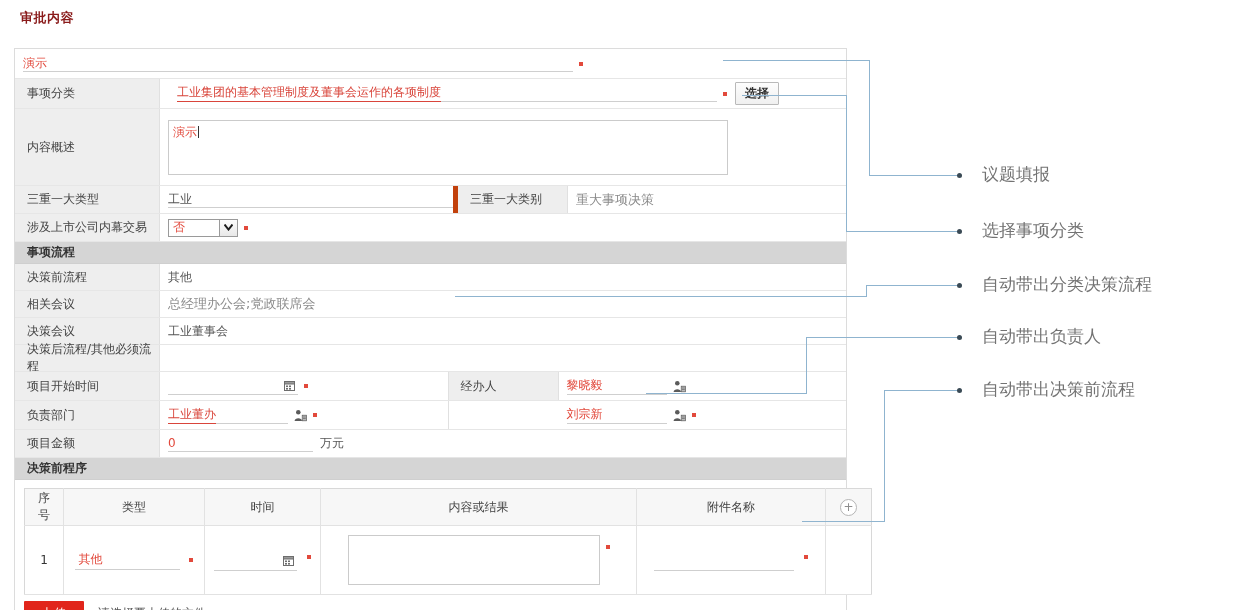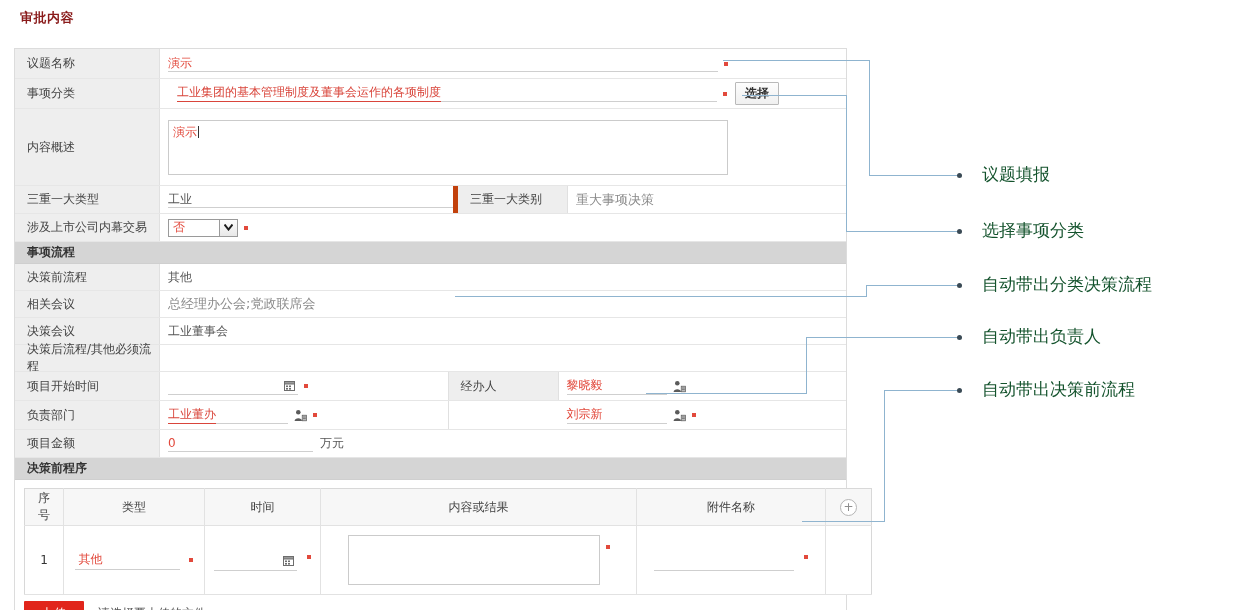--- a/index.html
+++ b/index.html
@@ -212,21 +212,21 @@
     border:none;cursor:pointer;
     border-radius:1px;
     letter-spacing:1px;
   }
   .upload-hint{margin-left:14px;font-size:12px;color:#555;}
 
   
   .anno-layer{position:absolute;inset:0;pointer-events:none;}
   .anno-label{
     position:absolute;
-    font-size:17px;color:#14532d;
+    font-size:17px;color:#737373;
     white-space:nowrap;
     font-family:"DejaVu Sans","Liberation Sans",sans-serif;
   }
   .dot{
     position:absolute;width:5px;height:5px;border-radius:50%;
     background:#3a4a55;
   }
   .ln{position:absolute;background:#8fb4cf;}
   .lnh{height:1px;}
   .lnv{width:1px;}
@@ -236,21 +236,20 @@
 
 <div class="page">
 
   <div class="panel">
 
     <div class="panel-title">审批内容</div>
 
     <div class="form">
 
       <div class="row h29">
-        <div class="lbl">议题名称</div>
         <div class="val">
           <span class="uline w555">
             <span class="txt-red">演示</span>
           </span>
           <span class="reqsq"></span>
         </div>
       </div>
 
       <div class="row h29">
         <div class="lbl">事项分类</div>

